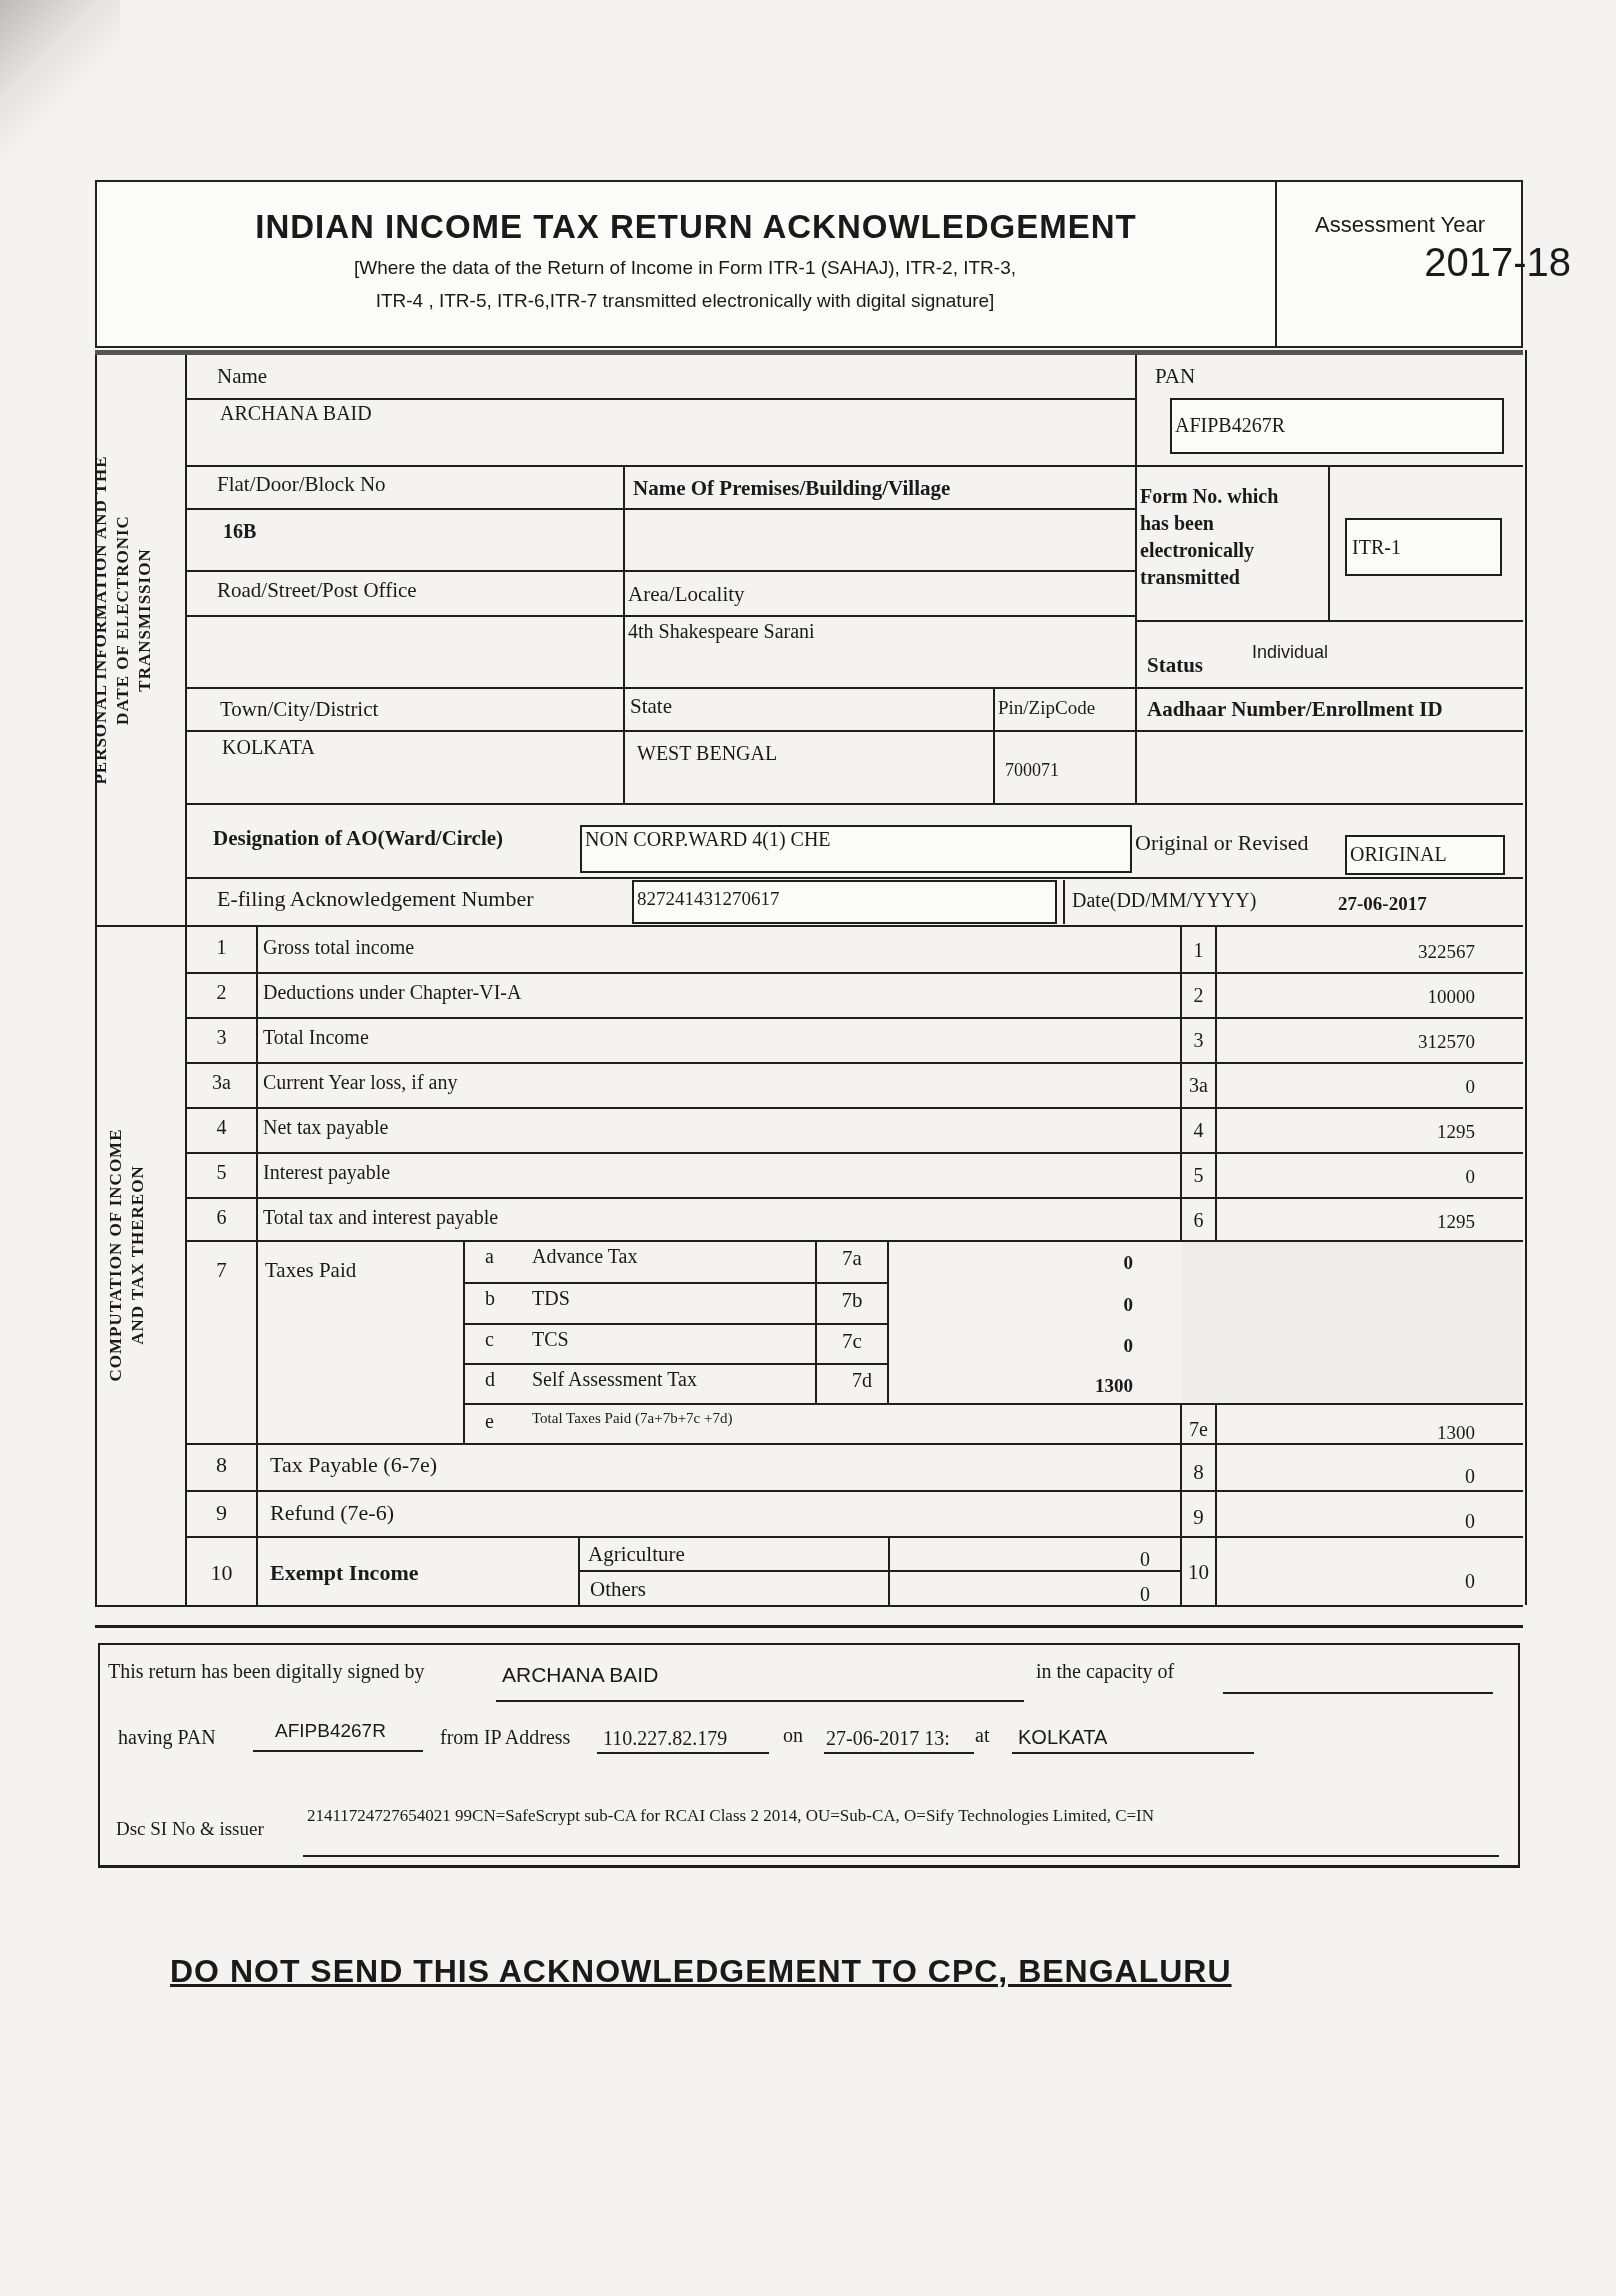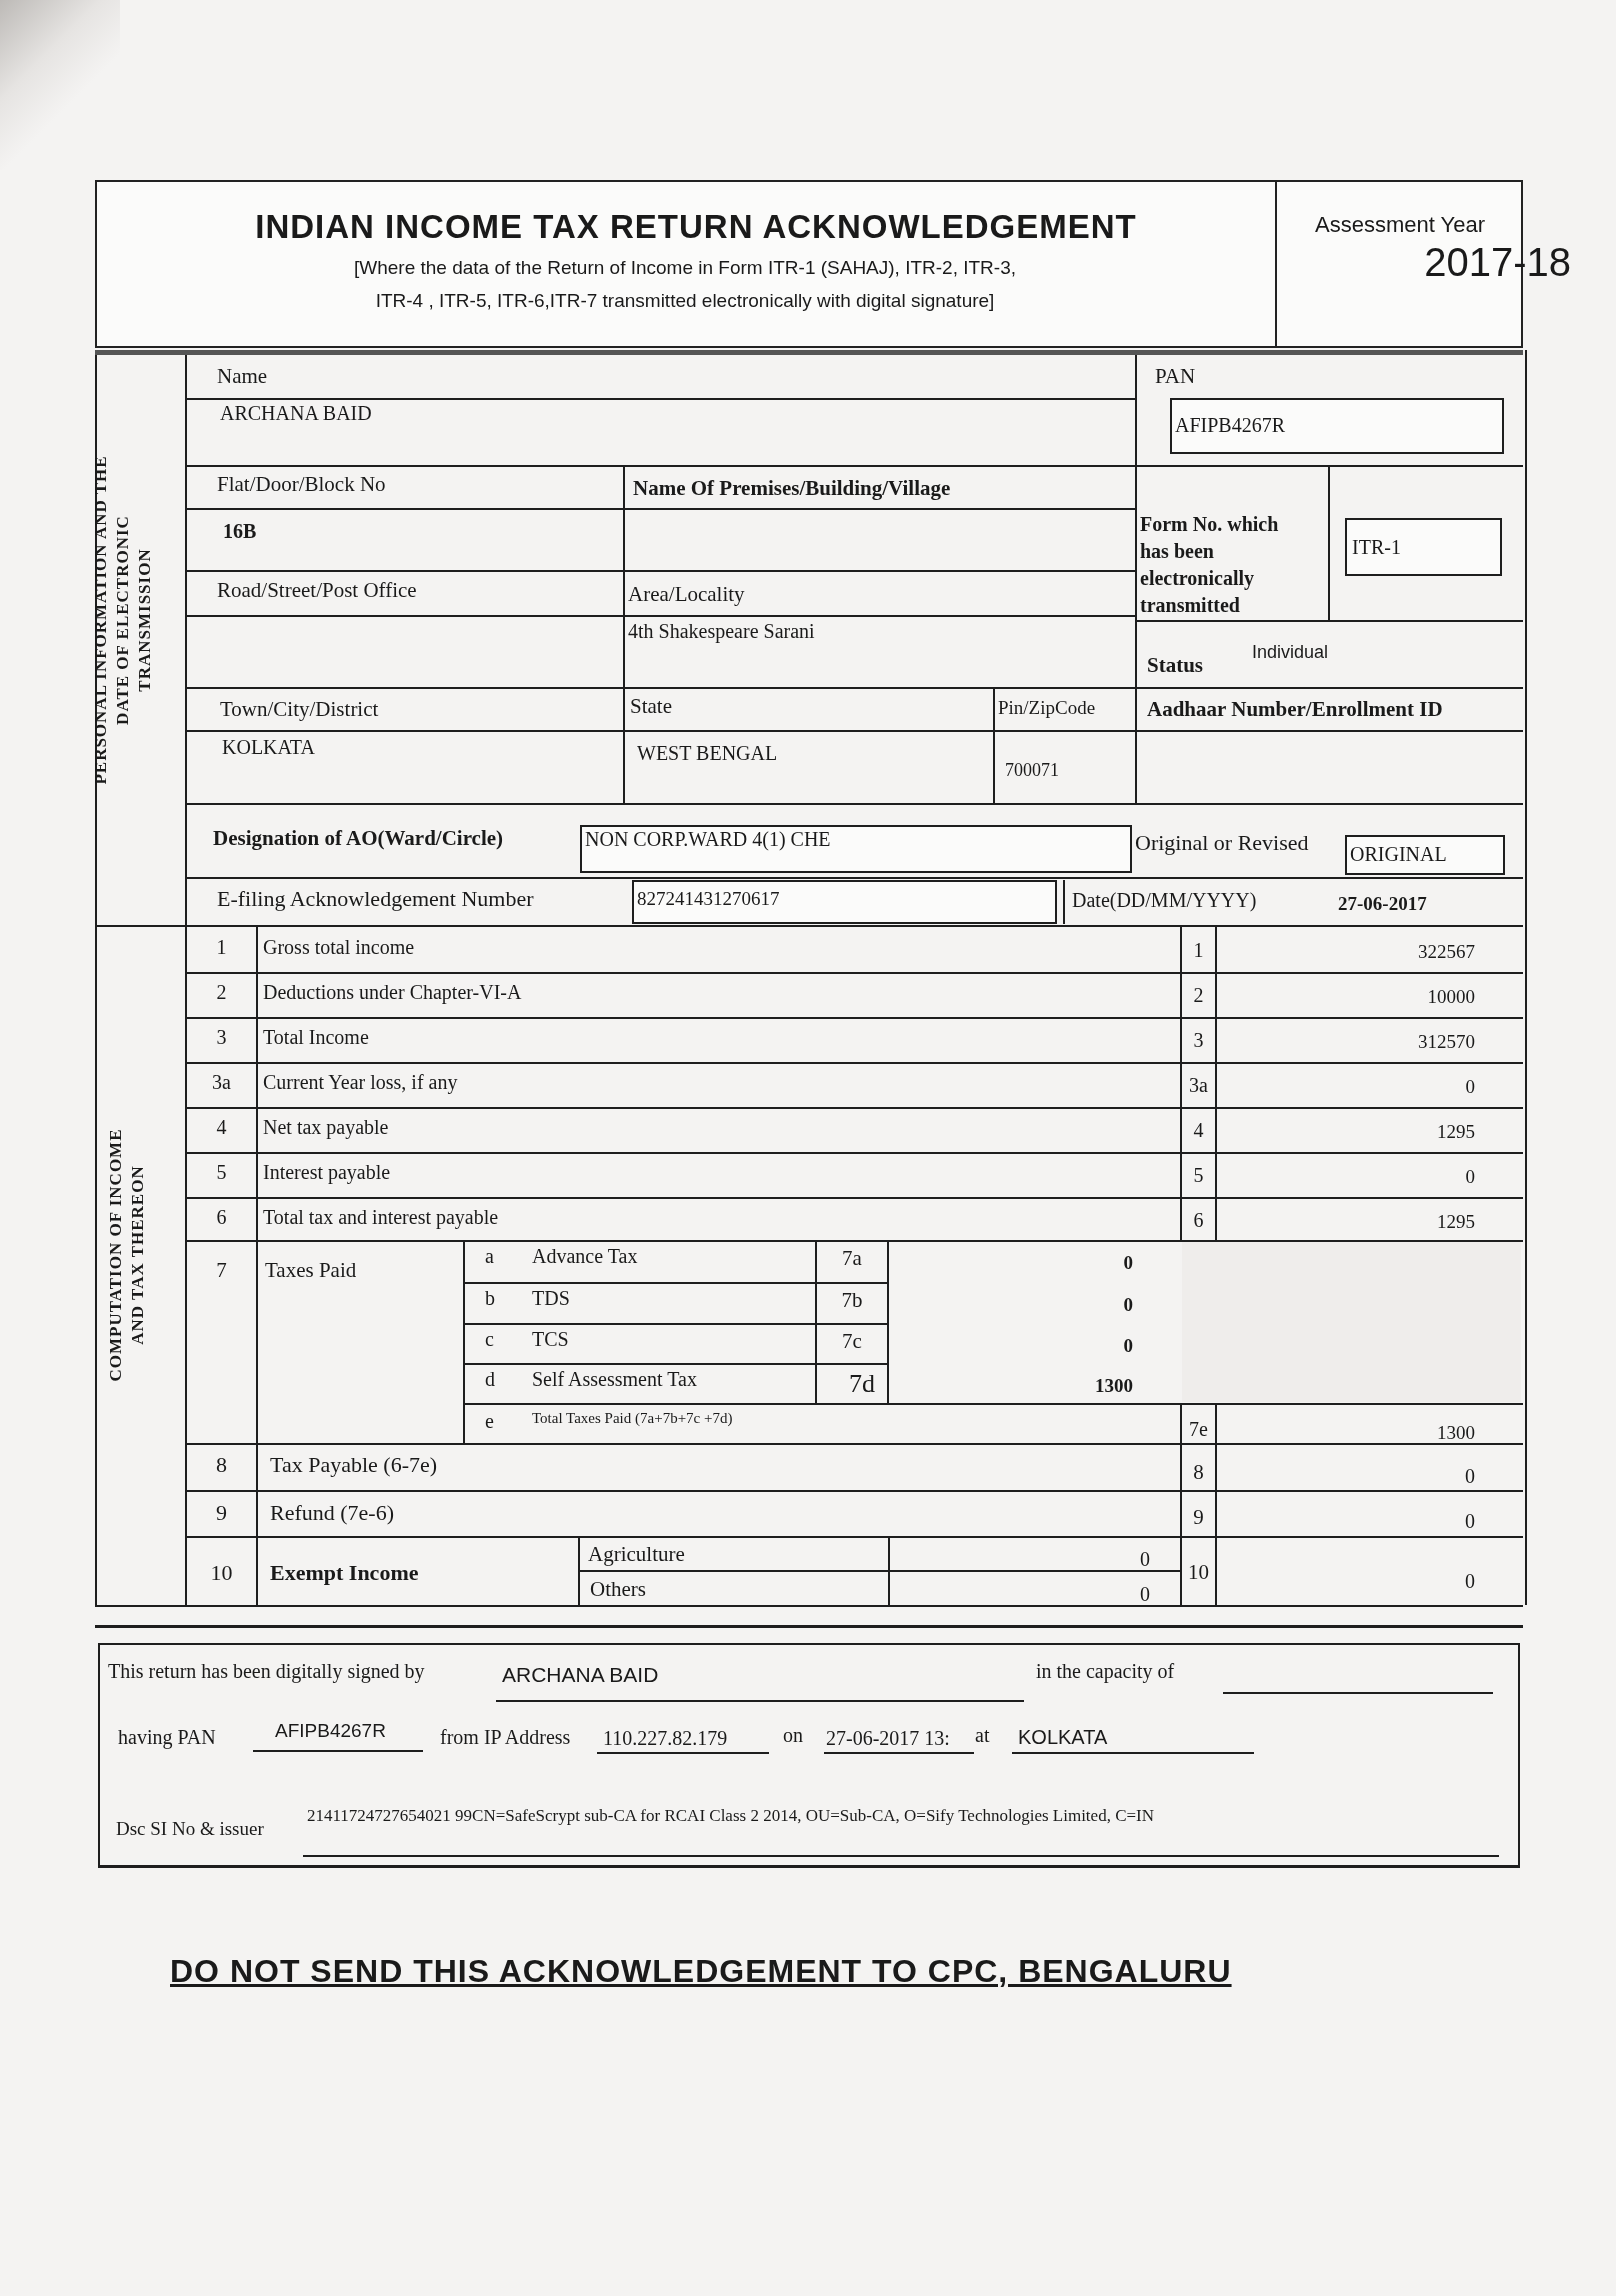--- a/index.html
+++ b/index.html
@@ -75,21 +75,21 @@
 
 <div class="hl" style="left:187px; top:465px; width:1336px;"></div>
 
 <div class="vl" style="left:623px; top:465px; height:340px;"></div>
 <div class="lbl" style="left:217px; top:472px;">Flat/Door/Block No</div>
 <div class="lbl" style="left:633px; top:476px; font-weight:bold;">Name Of Premises/Building/Village</div>
 <div class="hl" style="left:187px; top:508px; width:950px;"></div>
 <div class="val" style="left:223px; top:520px; font-weight:bold;">16B</div>
 <div class="val" style="left:633px; top:520px;"></div>
 
-<div class="lbl" style="left:1140px; top:483px; line-height:27px; font-weight:bold; font-size:20px;margin-top:28px;">
+<div class="lbl" style="left:1140px; top:483px; line-height:27px; font-weight:bold; font-size:20px;">
   <div>Form No. which</div>
   <div>has been</div>
   <div>electronically</div>
   <div>transmitted</div>
 </div>
 <div class="vl" style="left:1328px; top:465px; height:155px;"></div>
 <div class="box" style="left:1345px; top:518px; width:157px; height:58px;"></div>
 <div class="val" style="left:1352px; top:536px;">ITR-1</div>
 
 <div class="hl" style="left:187px; top:570px; width:950px;"></div>
@@ -200,21 +200,21 @@
     <div class="lbl center" style="left: 817px; top: 1288px; width: 70px; font-size: 21px;">7b</div>
     <div class="num" style="left: 890px; top: 1294px; width: 243px; font-size: 19px; font-weight: bold;">0</div>
     <div class="hl" style="left: 463px; top: 1323px; width: 424px;"></div>
     <div class="lbl" style="left: 485px; top: 1328px; font-size: 20px;">c</div>
     <div class="lbl" style="left: 532px; top: 1328px; font-size: 20px;">TCS</div>
     <div class="lbl center" style="left: 817px; top: 1329px; width: 70px; font-size: 21px;">7c</div>
     <div class="num" style="left: 890px; top: 1335px; width: 243px; font-size: 19px; font-weight: bold;">0</div>
     <div class="hl" style="left: 463px; top: 1363px; width: 424px;"></div>
     <div class="lbl" style="left: 485px; top: 1368px; font-size: 20px;">d</div>
     <div class="lbl" style="left: 532px; top: 1368px; font-size: 20px;">Self Assessment Tax</div>
-    <div class="lbl center" style="left: 817px; top: 1369px; width: 90px; font-size: 26px;">7d</div>
+    <div class="lbl center" style="left: 817px; top: 1369px; width: 90px; font-size: 20px;">7d</div>
     <div class="num" style="left: 890px; top: 1375px; width: 243px; font-size: 19px; font-weight: bold;">1300</div>
     <div style="position: absolute; left: 1182px; top: 1242px; width: 339px; height: 160px; background: rgb(239, 237, 235);"></div>
   </div>
 
 <div class="hl" style="left:463px; top:1403px; width:1060px;"></div>
 <div class="lbl" style="left:485px; top:1410px; font-size:20px;">e</div>
 <div class="lbl" style="left:532px; top:1410px; font-size:15px;">Total Taxes Paid (7a+7b+7c +7d)</div>
 <div class="vl" style="left:1180px; top:1403px; height:202px;"></div>
 <div class="vl" style="left:1215px; top:1403px; height:202px;"></div>
 <div class="lbl center" style="left:1182px; top:1418px; width:33px; font-size:20px;">7e</div>

